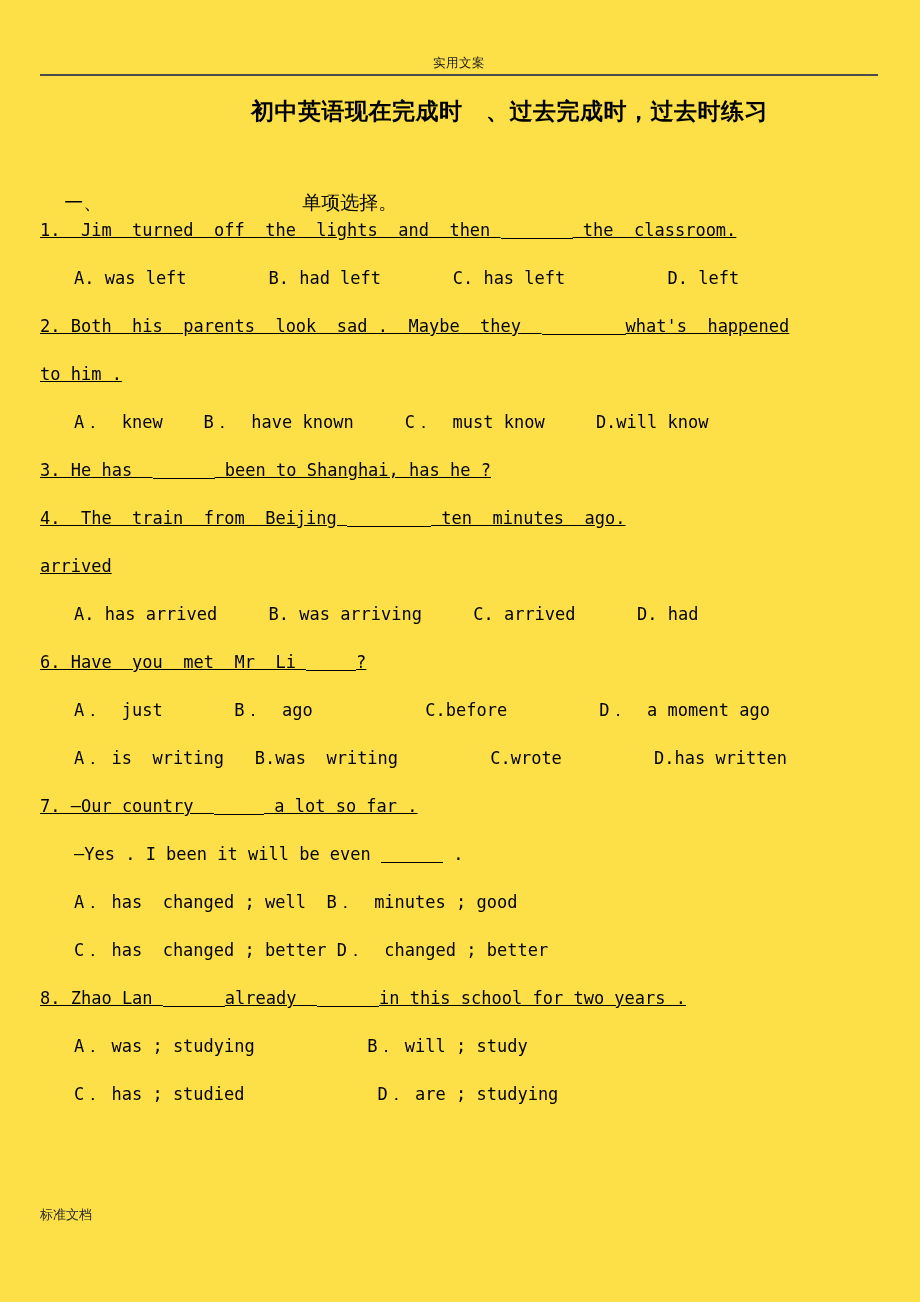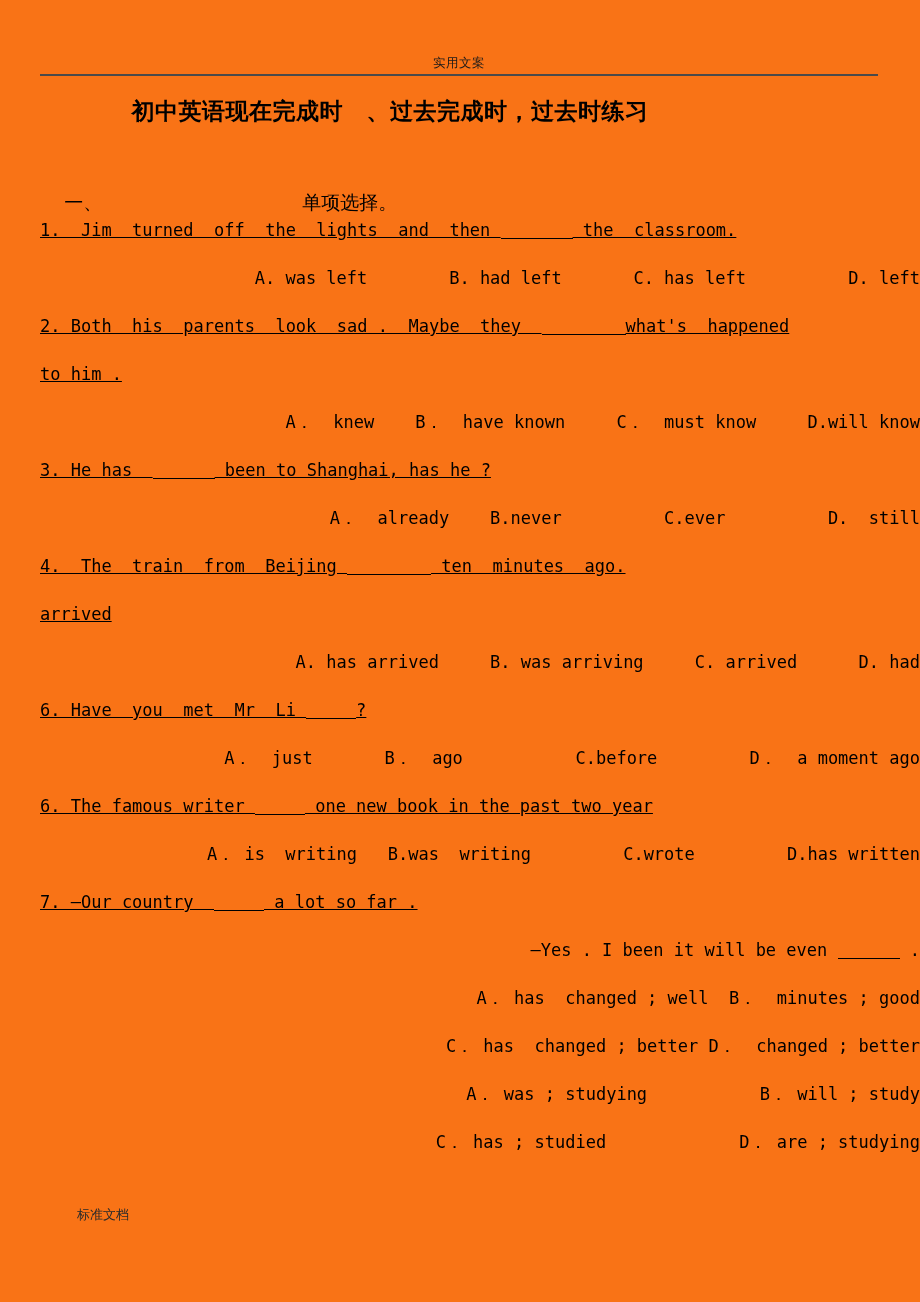--- a/index.html
+++ b/index.html
@@ -14,21 +14,21 @@
     font-family: "Liberation Sans", sans-serif;
     color: #000000;
     overflow: hidden;
   }
 
   .page {
     position: absolute;
     inset: 0;
     width: 920px;
     height: 1302px;
-    background: #f97316;
+    background: #fde047;
   }
 
   
   .header-area {
     position: absolute;
     top: 56px;
     left: 40px;
     width: 838px;
   }
   .header-text {
@@ -45,21 +45,21 @@
     border-top: 2px solid #4a4a4a;
     width: 838px;
   }
 
   
   .doc-title {
     position: absolute;
     top: 96px;
     left: 0;
     width: 768px;
-    text-align: center;
+    text-align: right;
     font-family: "DejaVu Sans", sans-serif;
     font-weight: bold;
     font-size: 23px;
     line-height: 30px;
     letter-spacing: 0.5px;
     padding-left: 12px;
     box-sizing: border-box;
   }
 
   
@@ -85,21 +85,21 @@
     width: 880px;
   }
   .line {
     font-family: "DejaVu Sans Mono", monospace;
     font-size: 17px;
     line-height: 48px;
     height: 48px;
     white-space: pre;
     letter-spacing: 0px;
   }
-  .line.indent { padding-left: 34px; text-align: right; }
+  .line.indent { padding-left: 34px; }
   .line.flush  { padding-left: 0px; text-decoration: underline; }
 
   .blank {
     display: inline-block;
     border-bottom: 1.5px solid #000;
     vertical-align: -3px;
     height: 14px;
   }
   .b-short  { width: 50px; }
   .b-med    { width: 62px; }
@@ -108,21 +108,20 @@
 
   
   .footer-text {
     position: absolute;
     top: 1206px;
     left: 40px;
     font-family: "Liberation Serif", serif;
     font-size: 13px;
     line-height: 17px;
     color: #2a2a2a;
-    margin-left: 37px;
   }
 </style>
 </head>
 <body>
 
 <div class="page">
 
   <div class="header-area">
     <div class="header-text">实用文案</div>
     <div class="header-rule"></div>
@@ -137,37 +136,36 @@
   <div class="body-block">
 
     <div class="line flush"><span>1.  Jim  turned  off  the  lights  and  then </span><span class="blank b-long"></span><span> the  classroom.</span></div>
     <div class="line indent"><span>A. was left        B. had left       C. has left          D. left</span></div>
 
     <div class="line flush"><span>2. Both  his  parents  look  sad .  Maybe  they  </span><span class="blank b-xlong"></span><span>what's  happened</span></div>
     <div class="line flush">to him .</div>
     <div class="line indent"><span>A．  knew</span><span>    </span><span>B．  have known</span><span>     </span><span>C．  must know</span><span>     </span><span>D.will know</span></div>
 
     <div class="line flush"><span>3. He has  </span><span class="blank b-med"></span><span> been to Shanghai, has he ?</span></div>
-    <div class="line indent"><span>A．  already</span><span>    </span><span>B.never</span><span>          </span><span>C.ever</span><span>          </span><span>D.  still</span></div>
 
     <div class="line flush"><span>4.  The  train  from  Beijing </span><span class="blank b-xlong"></span><span> ten  minutes  ago.</span></div>
     <div class="line flush">arrived</div>
     <div class="line indent"><span>A. has arrived</span><span>     </span><span>B. was arriving</span><span>     </span><span>C. arrived</span><span>      </span><span>D. had</span></div>
 
     <div class="line flush"><span>6. Have  you  met  Mr  Li </span><span class="blank b-short"></span><span>?</span></div>
     <div class="line indent"><span>A．  just</span><span>       </span><span>B．  ago</span><span>           </span><span>C.before</span><span>         </span><span>D．  a moment ago</span></div>
 
-    <div class="line flush"><span>6. The famous writer </span><span class="blank b-short"></span><span> one new book in the past two year</span></div>
     <div class="line indent"><span>A． is  writing</span><span>   </span><span>B.was  writing</span><span>         </span><span>C.wrote</span><span>         </span><span>D.has written</span></div>
 
     <div class="line flush"><span>7. —Our country  </span><span class="blank b-short"></span><span> a lot so far .</span></div>
     <div class="line indent"><span>—Yes . I been it will be even </span><span class="blank b-med"></span><span> .</span></div>
     <div class="line indent"><span>A． has  changed ; well</span><span>  </span><span>B．  minutes ; good</span></div>
     <div class="line indent"><span>C． has  changed ; better</span><span> </span><span>D．  changed ; better</span></div>
 
+    <div class="line flush"><span>8. Zhao Lan </span><span class="blank b-med"></span><span>already  </span><span class="blank b-med"></span><span>in this school for two years .</span></div>
     <div class="line indent"><span>A． was ; studying</span><span>           </span><span>B． will ; study</span></div>
     <div class="line indent"><span>C． has ; studied</span><span>             </span><span>D． are ; studying</span></div>
 
   </div>
 
   <div class="footer-text">标准文档</div>
 
 </div>
 
 </body></html>

